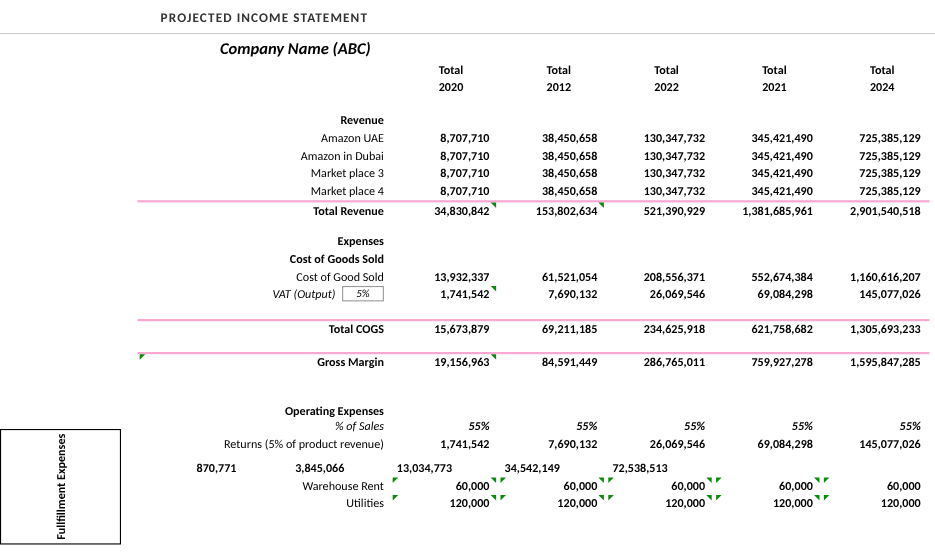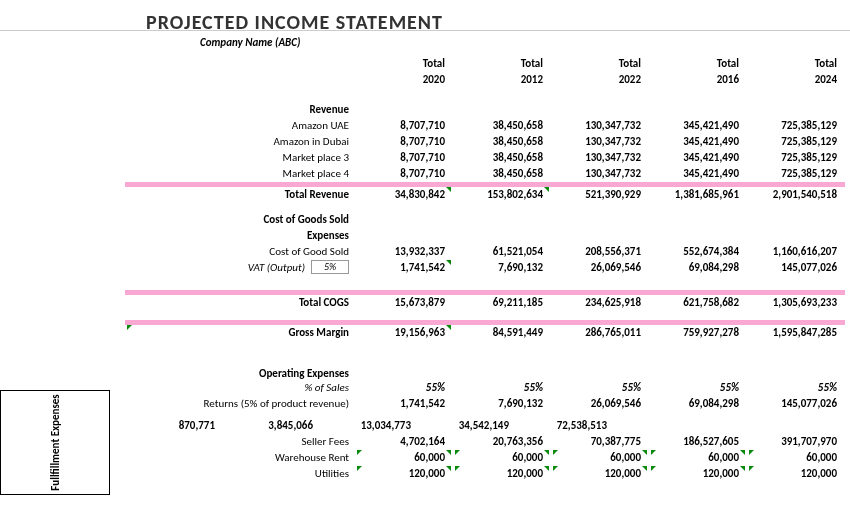--- a/index.html
+++ b/index.html
@@ -14,40 +14,40 @@
       background: #fff;
       width: 850px;
       height: 509px;
       position: relative;
       overflow: hidden;
     }
     .title {
       position: absolute;
       left: 125px;
       top: 10px;
-      font-size: 20px;
+      font-size: 12px;
       font-weight: bold;
       color: #333;
       letter-spacing: 1px;
       padding-left: 21px;
     }
     .title-line {
       position: absolute;
       top: 30px;
       left: 0;
       width: 850px;
       border-top: 1px solid #ccc;
     }
     .subtitle {
       position: absolute;
       left: 200px;
       top: 36px;
       font-style: italic;
       font-weight: bold;
-      font-size: 11px;
+      font-size: 15px;
     }
     .sheet {
       position: absolute;
       top: 56px;
       left: 125px;
       width: 720px;
     }
     .row {
       display: flex;
       height: 16px;
@@ -76,27 +76,27 @@
       font-style: italic;
     }
     .val-col {
       width: 98px;
       text-align: right;
       padding-right: 8px;
       position: relative;
     }
     .header-row .val-col {
       font-weight: bold;
-      text-align: right;
+      text-align: center;
       padding-left: 20px;
     }
     .bold { font-weight: bold; }
     .italic { font-style: italic; margin-top: 44px; }
     .spacer { height: 14px; }
-    .top-border { border-top: 5px solid #f9a8d4; }
+    .top-border { border-top: 2px solid #f9a8d4; }
     .green-mark::after {
       content: '';
       position: absolute;
       top: 0;
       right: 2px;
       width: 0;
       height: 0;
       border-left: 5px solid transparent;
       border-top: 5px solid #0a8a0a;
     }
@@ -147,21 +147,21 @@
     <div class="val-col">Total</div>
     <div class="val-col">Total</div>
     <div class="val-col">Total</div>
     <div class="val-col">Total</div>
   </div>
   <div class="row header-row">
     <div class="label-col"></div>
     <div class="val-col">2020</div>
     <div class="val-col">2012</div>
     <div class="val-col">2022</div>
-    <div class="val-col">2016</div>
+    <div class="val-col">2021</div>
     <div class="val-col">2024</div>
   </div>
 
   <div class="spacer"></div>
 
   <div class="row">
     <div class="label-col bold">Revenue</div>
   </div>
 
   <div class="row">
@@ -201,24 +201,24 @@
     <div class="val-col bold green-mark">34,830,842</div>
     <div class="val-col bold green-mark">153,802,634</div>
     <div class="val-col bold">521,390,929</div>
     <div class="val-col bold">1,381,685,961</div>
     <div class="val-col bold">2,901,540,518</div>
   </div>
 
   <div class="spacer"></div>
 
   <div class="row">
+    <div class="label-col bold">Expenses</div>
+  </div>
+  <div class="row">
     <div class="label-col bold">Cost of Goods Sold</div>
-  </div>
-  <div class="row">
-    <div class="label-col bold">Expenses</div>
   </div>
   <div class="row">
     <div class="label-col">Cost of Good Sold</div>
     <div class="val-col bold">13,932,337</div>
     <div class="val-col bold">61,521,054</div>
     <div class="val-col bold">208,556,371</div>
     <div class="val-col bold">552,674,384</div>
     <div class="val-col bold">1,160,616,207</div>
   </div>
   <div class="row">
@@ -281,28 +281,20 @@
   </div>
   <div class="spacer" style="height:6px"></div>
   <div class="row">
     <div class="val-col bold">870,771</div>
     <div class="val-col bold">3,845,066</div>
     <div class="val-col bold">13,034,773</div>
     <div class="val-col bold">34,542,149</div>
     <div class="val-col bold">72,538,513</div>
   </div>
   <div class="row">
-    <div class="label-col">Seller Fees</div>
-    <div class="val-col bold">4,702,164</div>
-    <div class="val-col bold">20,763,356</div>
-    <div class="val-col bold">70,387,775</div>
-    <div class="val-col bold">186,527,605</div>
-    <div class="val-col bold">391,707,970</div>
-  </div>
-  <div class="row">
     <div class="label-col">Warehouse Rent</div>
     <div class="val-col bold green-mark green-mark-left">60,000</div>
     <div class="val-col bold green-mark green-mark-left">60,000</div>
     <div class="val-col bold green-mark green-mark-left">60,000</div>
     <div class="val-col bold green-mark green-mark-left">60,000</div>
     <div class="val-col bold green-mark-left">60,000</div>
   </div>
   <div class="row">
     <div class="label-col">Utilities</div>
     <div class="val-col bold green-mark green-mark-left">120,000</div>

